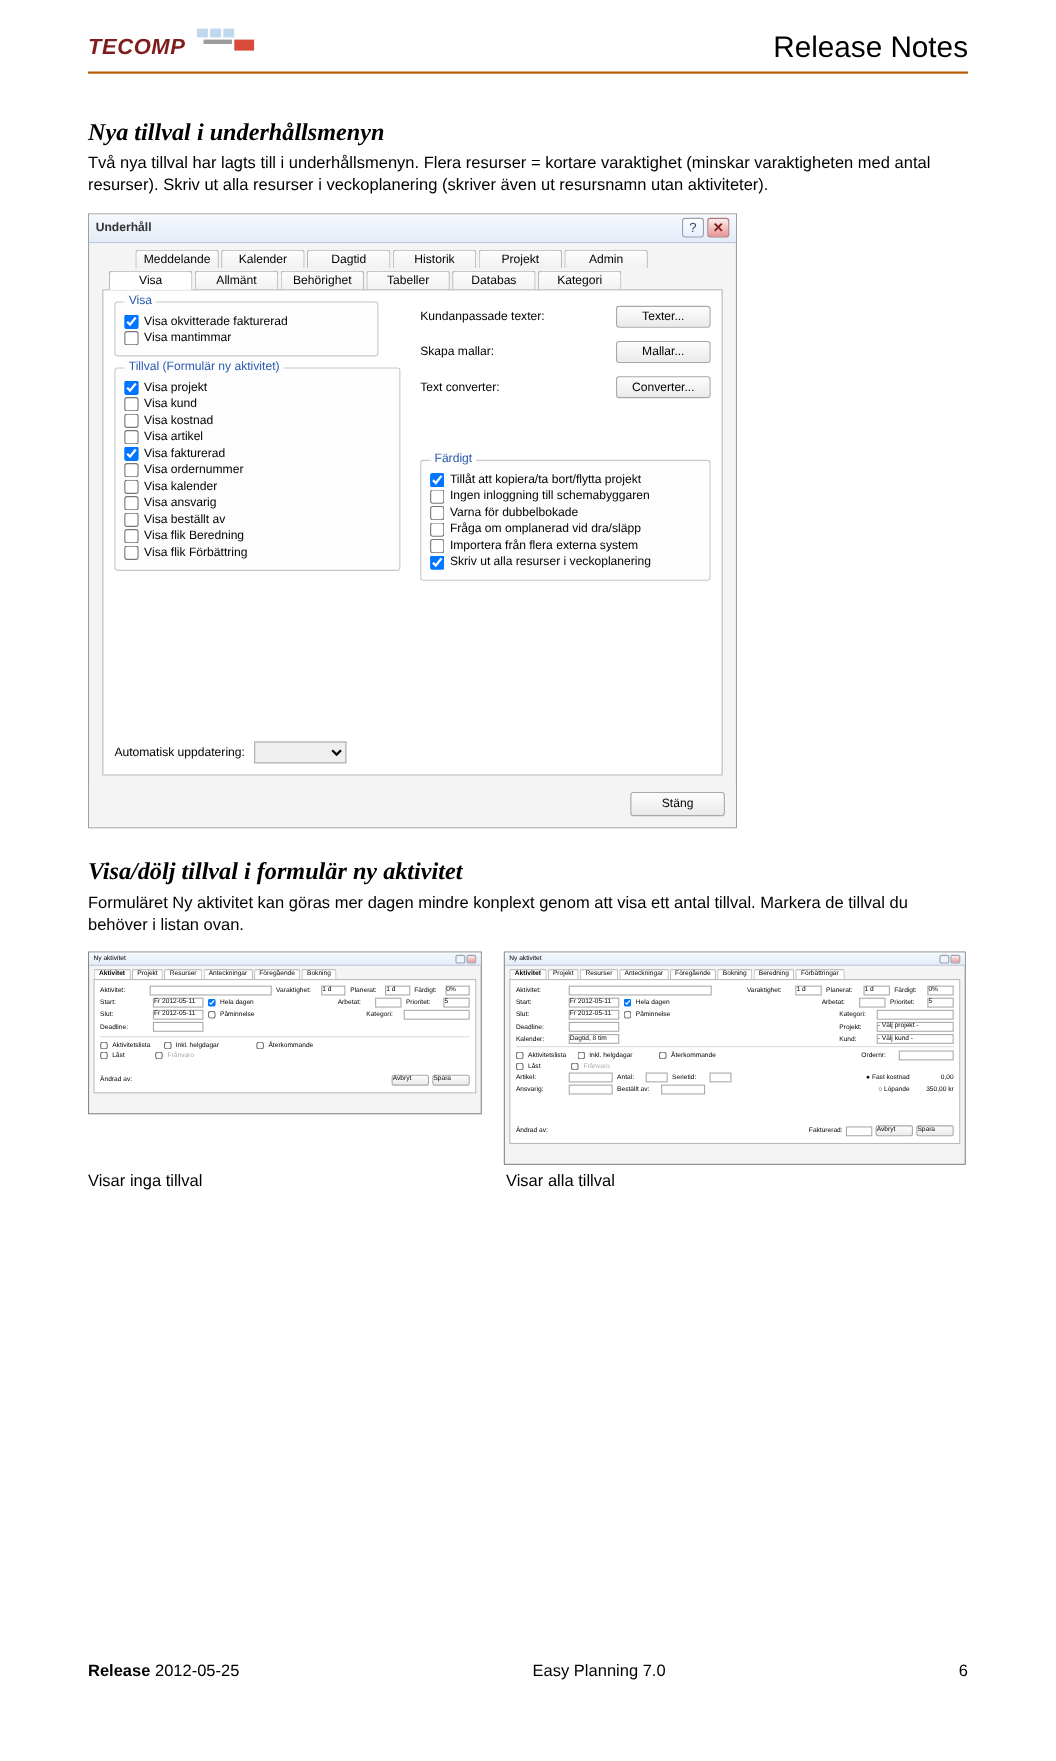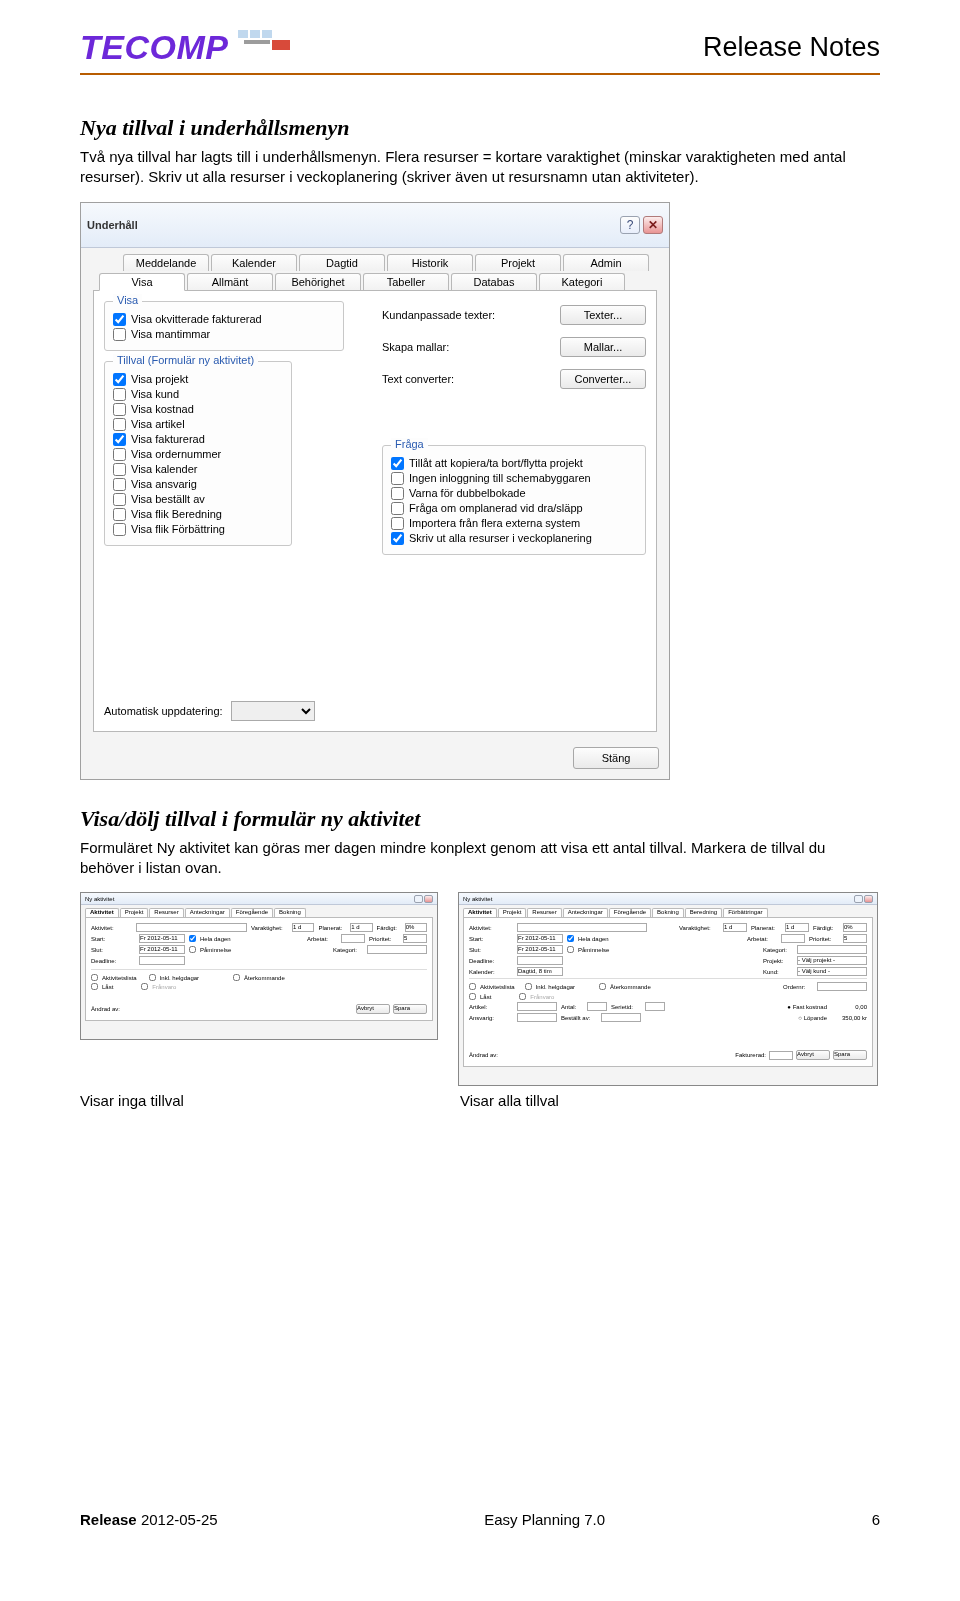--- a/index.html
+++ b/index.html
@@ -25,24 +25,24 @@
     margin-bottom: 40px;
   }
   .logo {
     display: flex;
     align-items: center;
     gap: 6px;
   }
   .logo-text {
     font-weight: 900;
     font-style: italic;
-    font-size: 34px;
+    font-size: 20px;
     letter-spacing: 0.5px;
     font-family: Arial, sans-serif;
-    color: #6d28d9;
+    color: #7f1d1d;
   }
   .logo-mark {
     width: 60px;
     height: 28px;
     margin-left: 2px;
     margin-top: -12px;
   }
   .header-title {
     font-weight: normal;
     font-size: 27px;
@@ -67,21 +67,21 @@
     width: 590px;
     border: 1px solid #a0a0a0;
     background: #f4f4f4;
     font-family: Tahoma, Arial, sans-serif;
     font-size: 11px;
     margin-bottom: 26px;
   }
   .dialog-titlebar {
     background: linear-gradient(#f6f9fd, #e3ecf8);
     border-bottom: 1px solid #bfc8d8;
-    padding: 22px 6px;
+    padding: 12px 6px;
     display: flex;
     align-items: center;
     justify-content: space-between;
     height: 26px;
   }
   .dialog-title { font-weight: bold; color: #333; }
   .dialog-titlebtns { display: flex; gap: 3px; }
   .tbtn {
     width: 20px; height: 18px;
     border: 1px solid #9aa2b0;
@@ -99,21 +99,21 @@
     position: relative;
   }
   .ts-row { display: flex; gap: 2px; margin-left: 36px; }
   .ts-row.row2 { margin-left: 12px; margin-top: 2px; }
   .tab {
     border: 1px solid #b8b8b8;
     border-bottom: none;
     background: linear-gradient(#fdfdfd,#f1f1f1);
     border-radius: 3px 3px 0 0;
     padding: 2px 0;
-    width: 86px;
+    width: 76px;
     text-align: center;
     font-size: 11px;
   }
   .tab.active {
     background: #fff;
     border-bottom: 1px solid #fff;
     position: relative;
     z-index: 2;
     font-weight: normal;
   }
@@ -319,21 +319,21 @@
                   <input type="checkbox" checked="" style="">
                   <label>Visa okvitterade fakturerad</label>
                 </div>
                 <div class="chk-row">
                   <input type="checkbox" style="">
                   <label>Visa mantimmar</label>
                 </div>
               </div>
           </div>
 
-          <div class="fieldset" style="width:188px;">
+          <div class="fieldset" style="width:260px;">
             <span class="legend">Tillval (Formulär ny aktivitet)</span>
             <div id="fs-tillval-items">
                 <div class="chk-row">
                   <input type="checkbox" checked="" style="">
                   <label>Visa projekt</label>
                 </div>
                 <div class="chk-row">
                   <input type="checkbox" style="">
                   <label>Visa kund</label>
                 </div>
@@ -385,21 +385,21 @@
                 <span class="rc-label">Skapa mallar:</span>
                 <div class="rc-btn">Mallar...</div>
               </div>
               <div class="rc-row">
                 <span class="rc-label">Text converter:</span>
                 <div class="rc-btn">Converter...</div>
               </div>
             </div>
 
           <div class="fieldset ovrigt">
-            <span class="legend">Fråga</span>
+            <span class="legend">Färdigt</span>
             <div id="fs-ovrigt-items">
                 <div class="chk-row">
                   <input type="checkbox" checked="" style="">
                   <label>Tillåt att kopiera/ta bort/flytta projekt</label>
                 </div>
                 <div class="chk-row">
                   <input type="checkbox" style="">
                   <label>Ingen inloggning till schemabyggaren</label>
                 </div>
                 <div class="chk-row">

